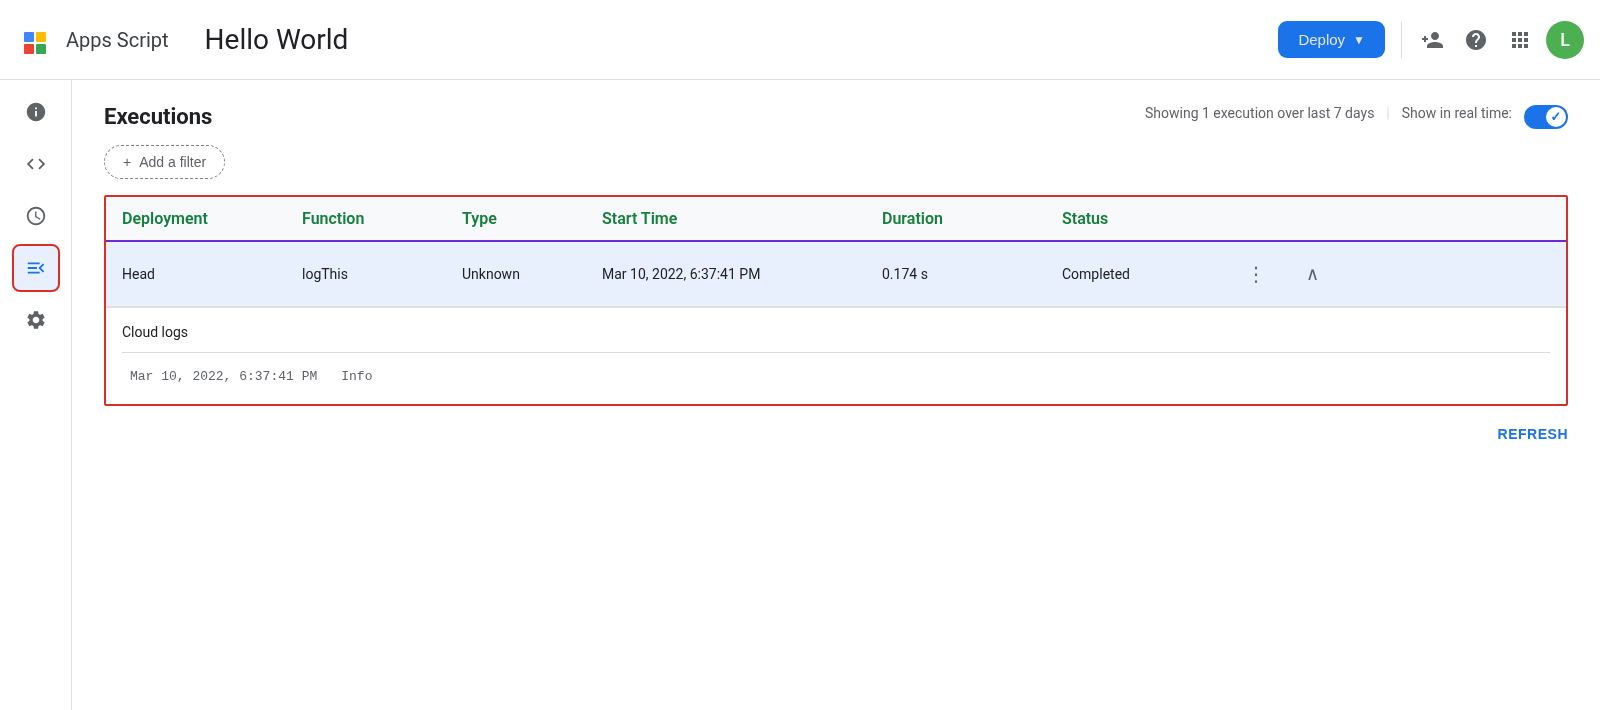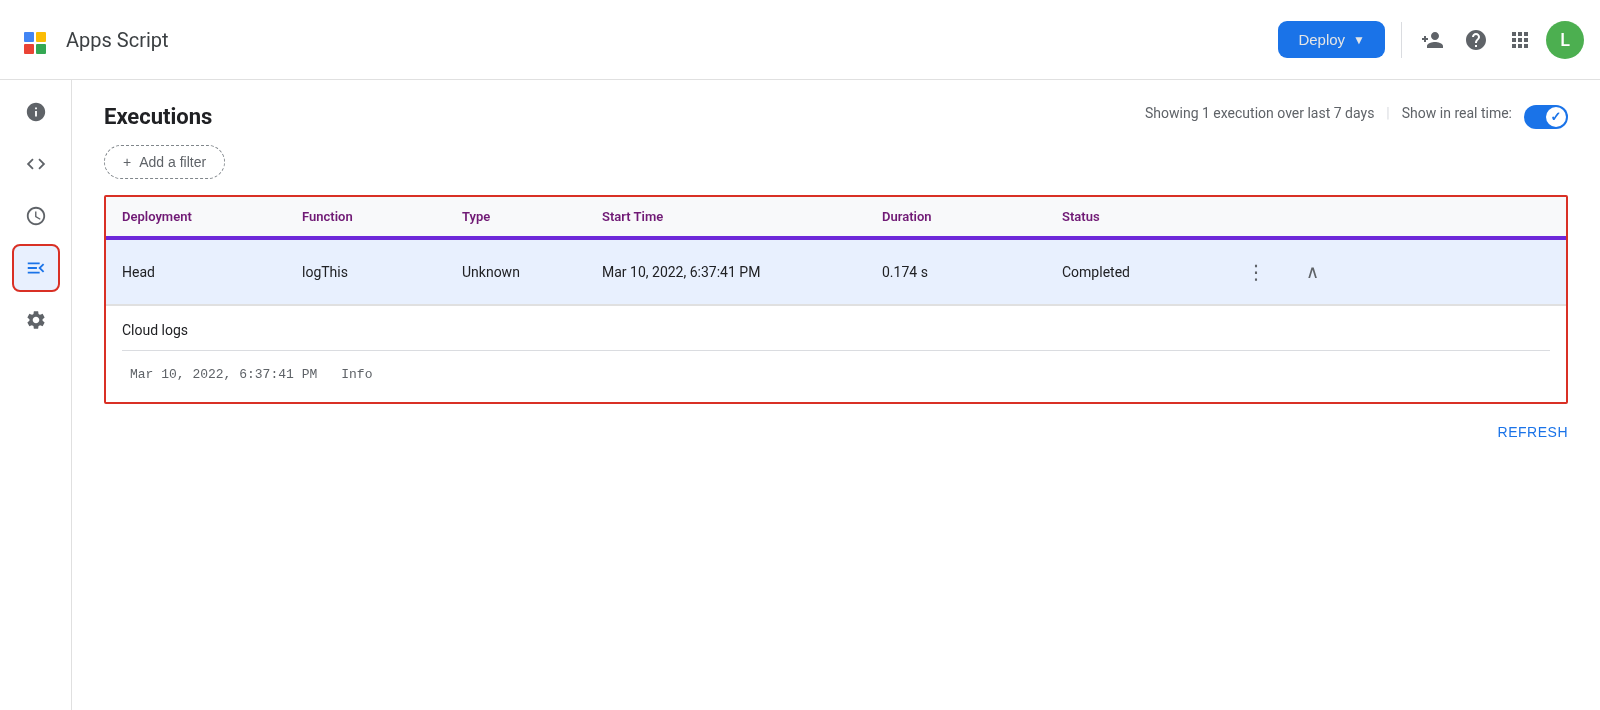--- a/index.html
+++ b/index.html
@@ -212,24 +212,24 @@
     .table-container {
       border: 2px solid #d93025;
       border-radius: 2px;
       overflow: hidden;
     }
     .table-header {
       display: grid;
       grid-template-columns: 180px 160px 140px 280px 180px 180px 60px 40px;
       padding: 12px 16px;
       background: #f8f9fa;
-      border-bottom: 4px solid #6d28d9;
-      font-size: 13px;
+      border-bottom: 2px solid #6d28d9;
+      font-size: 16px;
       font-weight: 600;
-      color: #701a75;
+      color: #15803d;
     }
     .table-row {
       display: grid;
       grid-template-columns: 180px 160px 140px 280px 180px 180px 60px 40px;
       padding: 16px 16px;
       background: #e8f0fe;
       border-bottom: 1px solid #e0e0e0;
       align-items: center;
       font-size: 14px;
     }
@@ -285,21 +285,21 @@
       justify-content: flex-end;
       padding: 12px 0;
       margin-top: 8px;
     }
     .refresh-btn {
       background: none;
       border: none;
       cursor: pointer;
       color: #1a73e8;
       font-size: 14px;
-      font-weight: 400;
+      font-weight: 700;
       letter-spacing: 0.5px;
     }
 
     
     .sidebar-executions-border {
       border: 2px solid #d93025;
     }
   </style>
 </head>
 <body>
@@ -310,20 +310,21 @@
     <svg class="logo-icon" viewBox="0 0 40 40" xmlns="http://www.w3.org/2000/svg">
       <polygon points="20,4 36,14 36,34 20,44 4,34 4,14" fill="none"></polygon>
 
       <rect x="8" y="12" width="10" height="10" rx="1" fill="#4285F4"></rect>
       <rect x="8" y="24" width="10" height="10" rx="1" fill="#EA4335"></rect>
       <rect x="20" y="12" width="10" height="10" rx="1" fill="#FBBC04"></rect>
       <rect x="20" y="24" width="10" height="10" rx="1" fill="#34A853"></rect>
     </svg>
     <span class="header-app-name">Apps Script</span>
   </div>
+  <span class="header-project-name">Hello World</span>
   <div class="header-spacer"></div>
   <button class="deploy-btn">
     <span>Deploy</span>
     <span class="chevron">▼</span>
   </button>
   <div class="header-vert-divider"></div>
   <button class="header-icon-btn">
     <svg width="24" height="24" viewBox="0 0 24 24" fill="#5f6368">
       <path d="M15 12c2.21 0 4-1.79 4-4s-1.79-4-4-4-4 1.79-4 4 1.79 4 4 4zm-9-2V8H4v2H2v2h2v2h2v-2h2v-2H6zm9 4c-2.67 0-8 1.34-8 4v2h16v-2c0-2.66-5.33-4-8-4z"></path>
     </svg>

